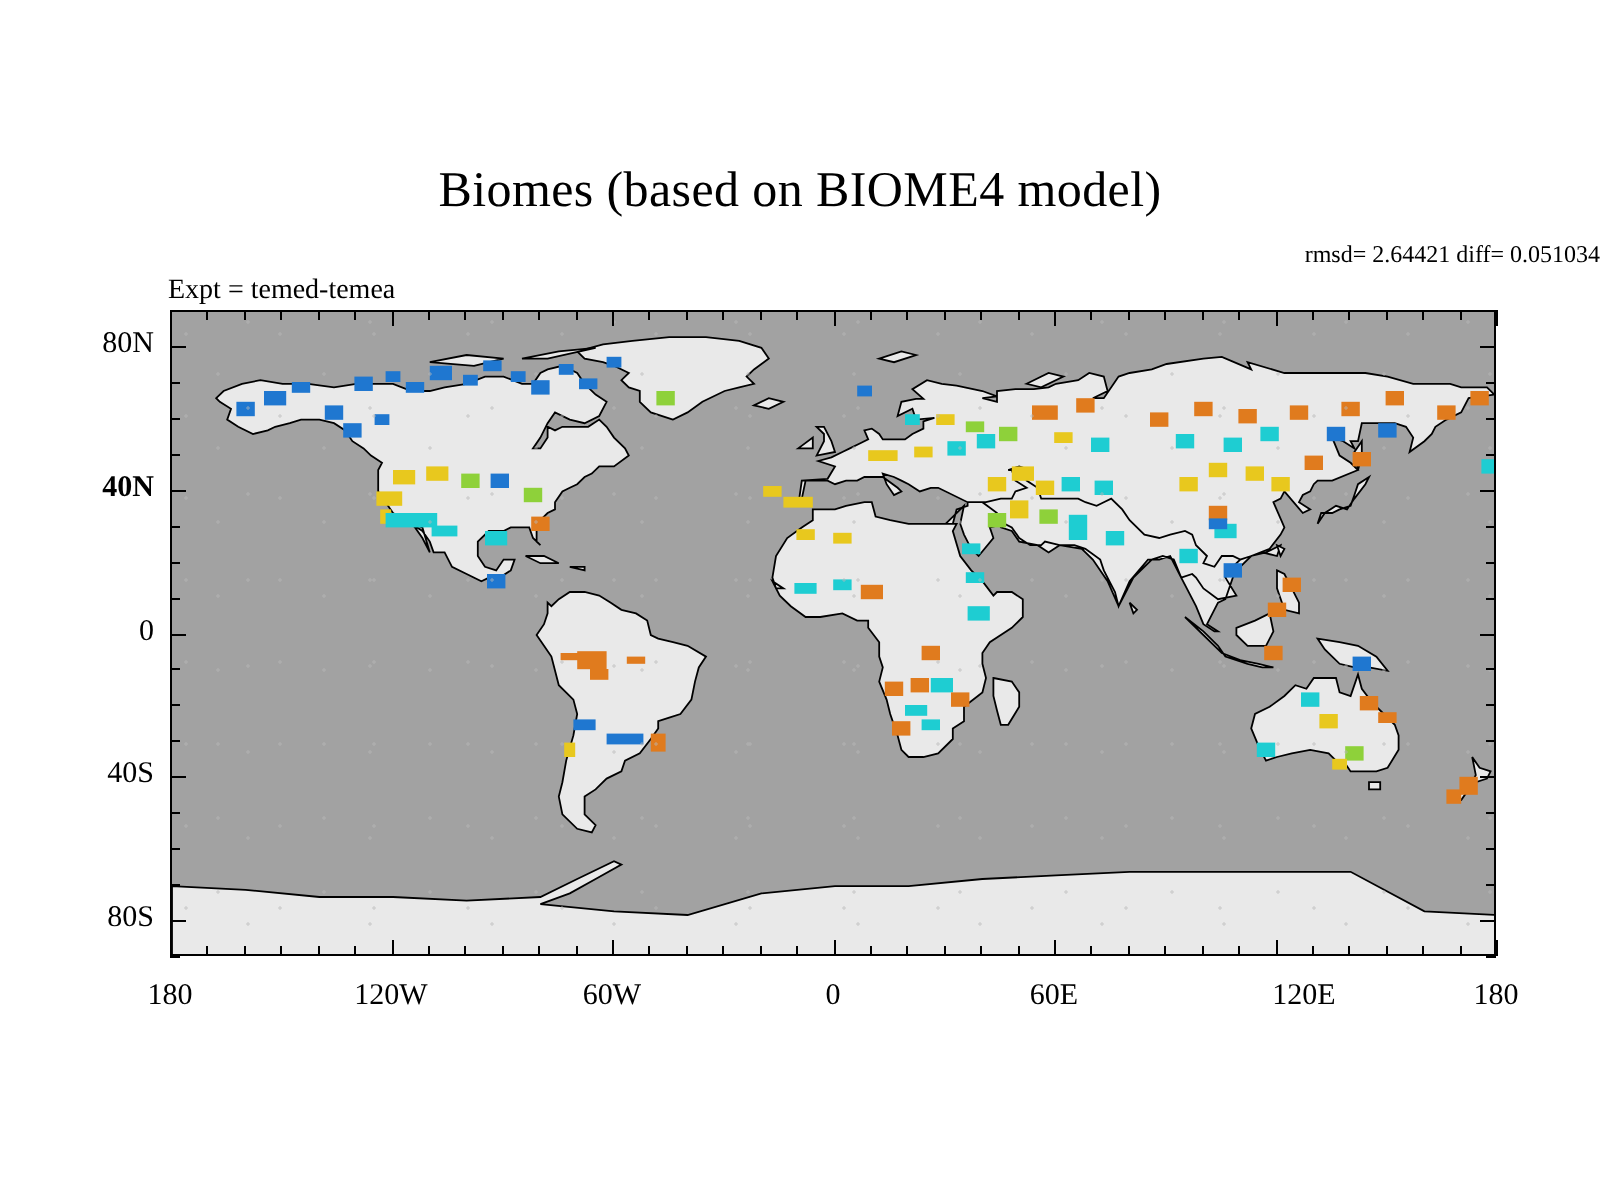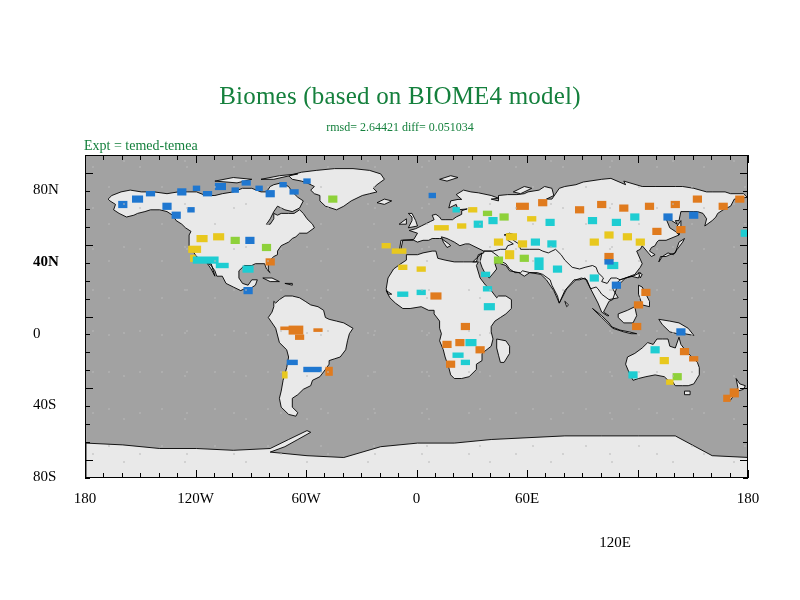--- a/index.html
+++ b/index.html
@@ -3,28 +3,28 @@
 <meta charset="utf-8">
 <style>
   html,body{margin:0;padding:0;}
   body{
     width:800px;height:600px;background:#ffffff;
     font-family:"Liberation Serif", serif;
     overflow:hidden;position:relative;
   }
   #stage{position:absolute;left:0;top:0;width:800px;height:600px;}
 
-  .txt{position:absolute;white-space:pre;color:#15803d;}
+  .txt{position:absolute;white-space:pre;color:#000000;}
 
   #title{
     left:0;right:0;top:82px;text-align:center;
     font-size:25px;letter-spacing:.2px;
   }
   #stats{
-    left:0;right:0;top:120px;text-align:center;
+    left:0;right:0;top:120px;text-align:right;
     font-size:12px;
   }
   #period{
     left:0;right:0;top:131px;text-align:center;
     font-size:14px;
   }
   #expt{
     left:84px;top:138px;font-size:14px;
   }
 
@@ -51,21 +51,21 @@
   }
 
   
   .tick{position:absolute;background:#000;}
   .xtick{width:1px;height:5px;}
   .ytick{width:5px;height:1px;}
   .xtick.maj{height:8px;}
   .ytick.maj{width:8px;}
 
   .xlab{position:absolute;font-size:15px;text-align:center;width:60px;color:#000;}
-  .ylab{position:absolute;font-size:15px;text-align:left;width:44px;color:#000;margin-top:17px;}
+  .ylab{position:absolute;font-size:15px;text-align:right;width:44px;color:#000;}
 </style>
 </head>
 <body>
 
 <div id="stage">
 
   <div class="txt" id="title">Biomes (based on BIOME4 model)</div>
   <div class="txt" id="stats">rmsd= 2.64421 diff= 0.051034</div>
   <div class="txt" id="expt">Expt = temed-temea</div>
 
@@ -333,21 +333,21 @@
       <div class="tick ytick" style="left: 743px; top: 190.889px;"></div>
       <div class="tick ytick maj" style="left: 85px; top: 172.944px;"></div>
       <div class="tick ytick maj" style="left: 740px; top: 172.944px;"></div>
       <div class="tick ytick" style="left: 85px; top: 155px;"></div>
       <div class="tick ytick" style="left: 743px; top: 155px;"></div>
       <div class="xlab" style="left: 55px; top: 490px;">180</div>
       <div class="xlab" style="left: 165.5px; top: 490px;">120W</div>
       <div class="xlab" style="left: 276px; top: 490px;">60W</div>
       <div class="xlab" style="left: 386.5px; top: 490px;">0</div>
       <div class="xlab" style="left: 497px; top: 490px;">60E</div>
-      <div class="xlab" style="left: 585px; top: 490px; margin-top: 44px;">120E</div>
+      <div class="xlab" style="left: 622px; top: 490px;">120E</div>
       <div class="xlab" style="left: 718px; top: 490px;">180</div>
       <div class="ylab" style="left: 33px; top: 163.944px;">80N</div>
       <div class="ylab" style="left: 33px; top: 235.722px; font-weight: bold;">40N</div>
       <div class="ylab" style="left: 33px; top: 307.5px;">0</div>
       <div class="ylab" style="left: 33px; top: 379.278px;">40S</div>
       <div class="ylab" style="left: 33px; top: 451.056px;">80S</div>
     </div>
 
 </div>
 

